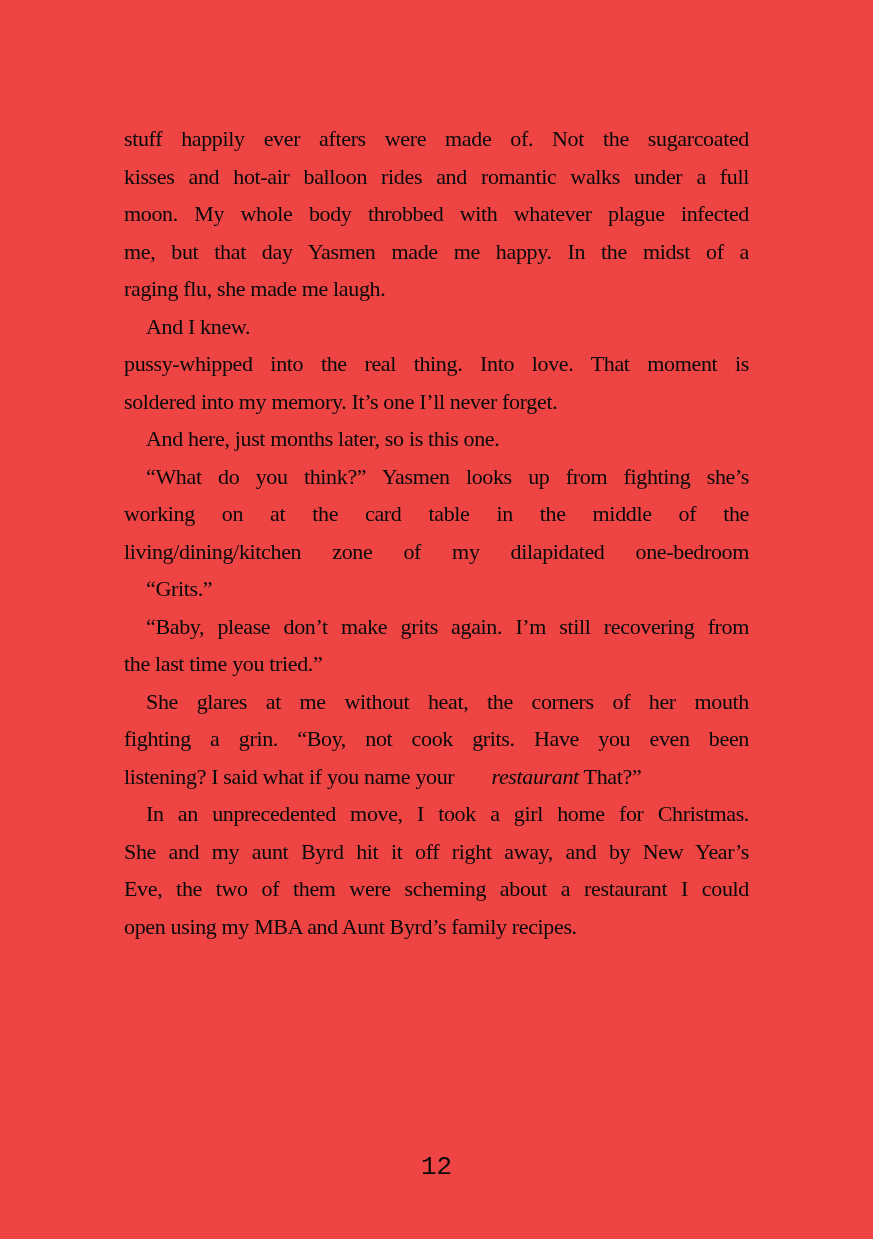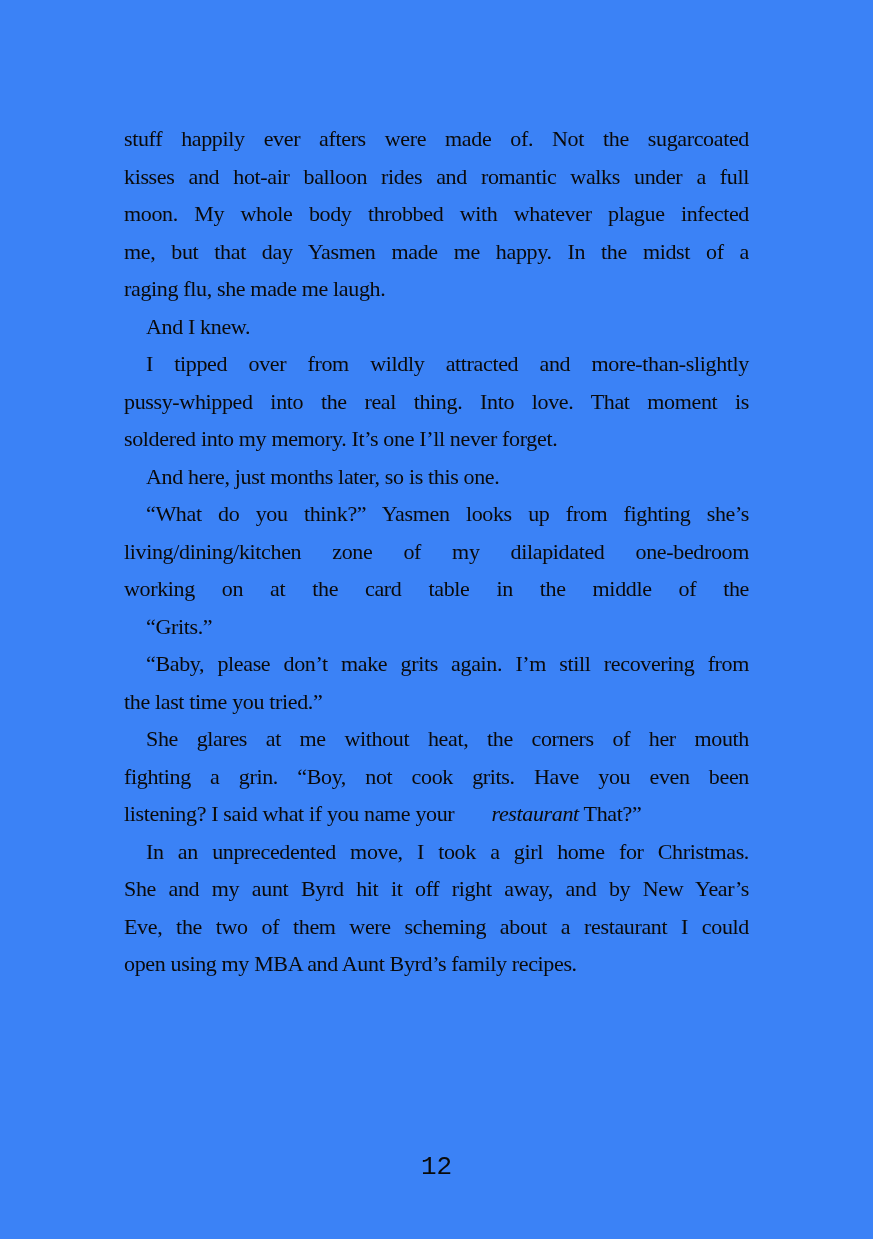--- a/index.html
+++ b/index.html
@@ -6,21 +6,21 @@
   html, body {
     width: 873px;
     height: 1239px;
     background: #ffffff;
     overflow: hidden;
   }
   .book-page {
     position: relative;
     width: 873px;
     height: 1239px;
-    background: #3b82f6;
+    background: #ef4444;
     font-family: "Liberation Serif", serif;
     color: #0a0a0a;
     padding-left: 24px;
   }
   .page-text {
     position: absolute;
     left: 124px;
     top: 120px;
     width: 625px;
     font-size: 22px;
@@ -68,33 +68,32 @@
       <div class="line">moon. My whole body throbbed with whatever plague infected</div>
       <div class="line">me, but that day Yasmen made me happy. In the midst of a</div>
       <div class="line last">raging flu, she made me laugh.</div>
     </div>
 
     <div class="paragraph">
       <div class="line last indent">And I knew.</div>
     </div>
 
     <div class="paragraph">
-      <div class="line indent">I tipped over from wildly attracted and more-than-slightly</div>
       <div class="line">pussy-whipped into the real thing. Into love. That moment is</div>
       <div class="line last">soldered into my memory. It’s one I’ll never forget.</div>
     </div>
 
     <div class="paragraph">
       <div class="line last indent">And here, just months later, so is this one.</div>
     </div>
 
     <div class="paragraph">
       <div class="line indent">“What do you think?” Yasmen looks up from fighting she’s</div>
+      <div class="line">working on at the card table in the middle of the</div>
       <div class="line">living/dining/kitchen zone of my dilapidated one-bedroom</div>
-      <div class="line">working on at the card table in the middle of the</div>
     </div>
 
 
     <div class="paragraph">
       <div class="line last indent">“Grits.”</div>
     </div>
 
     <div class="paragraph">
       <div class="line indent">“Baby, please don’t make grits again. I’m still recovering from</div>
       <div class="line last">the last time you tried.”</div>

